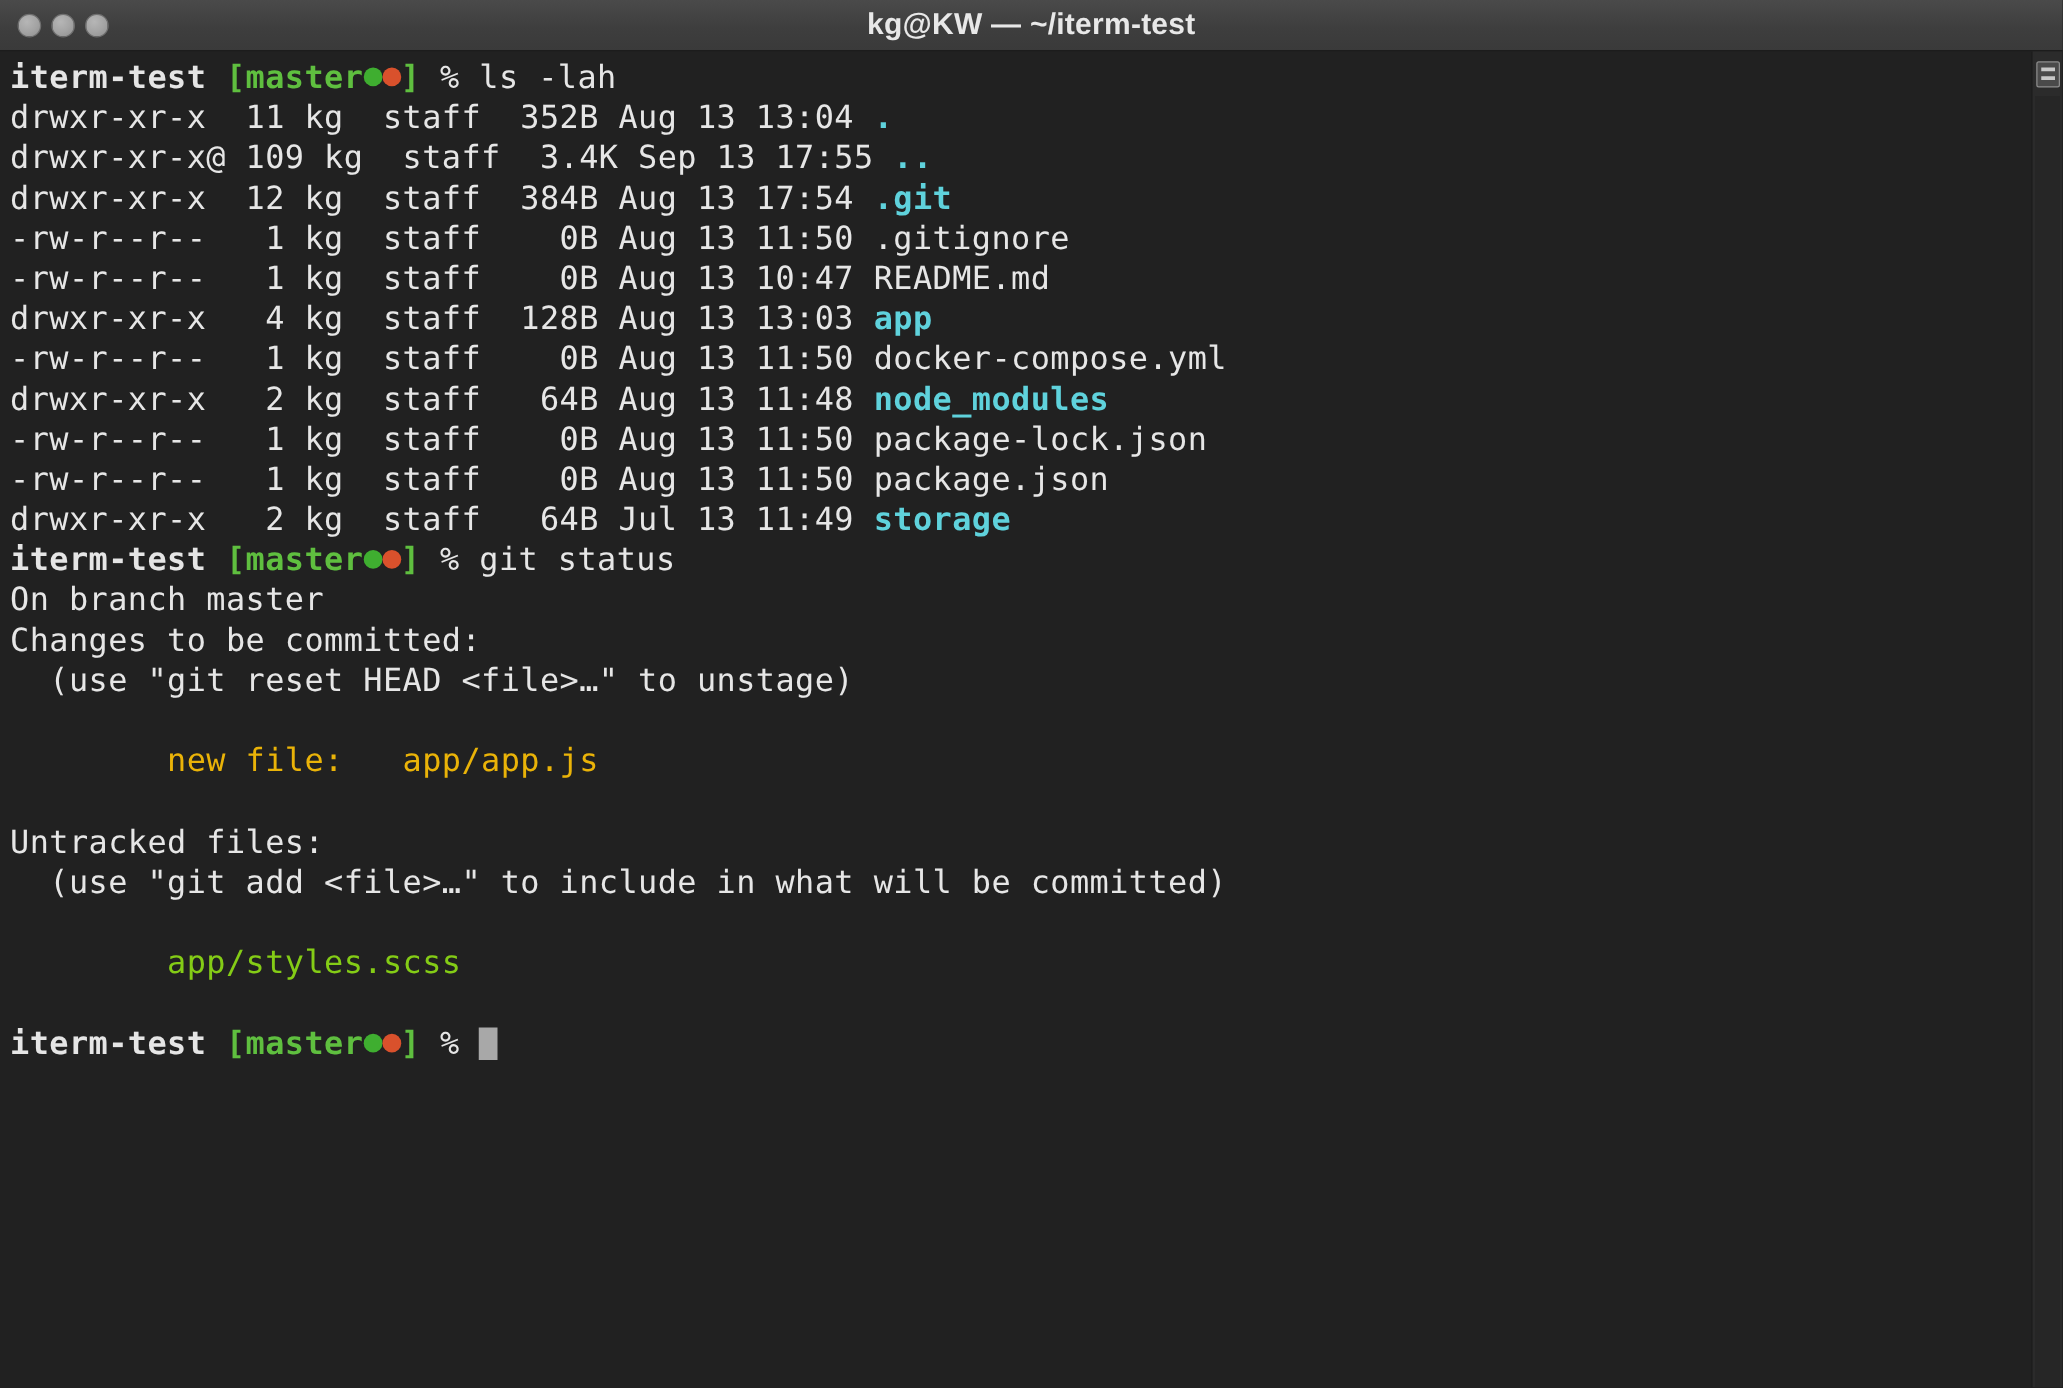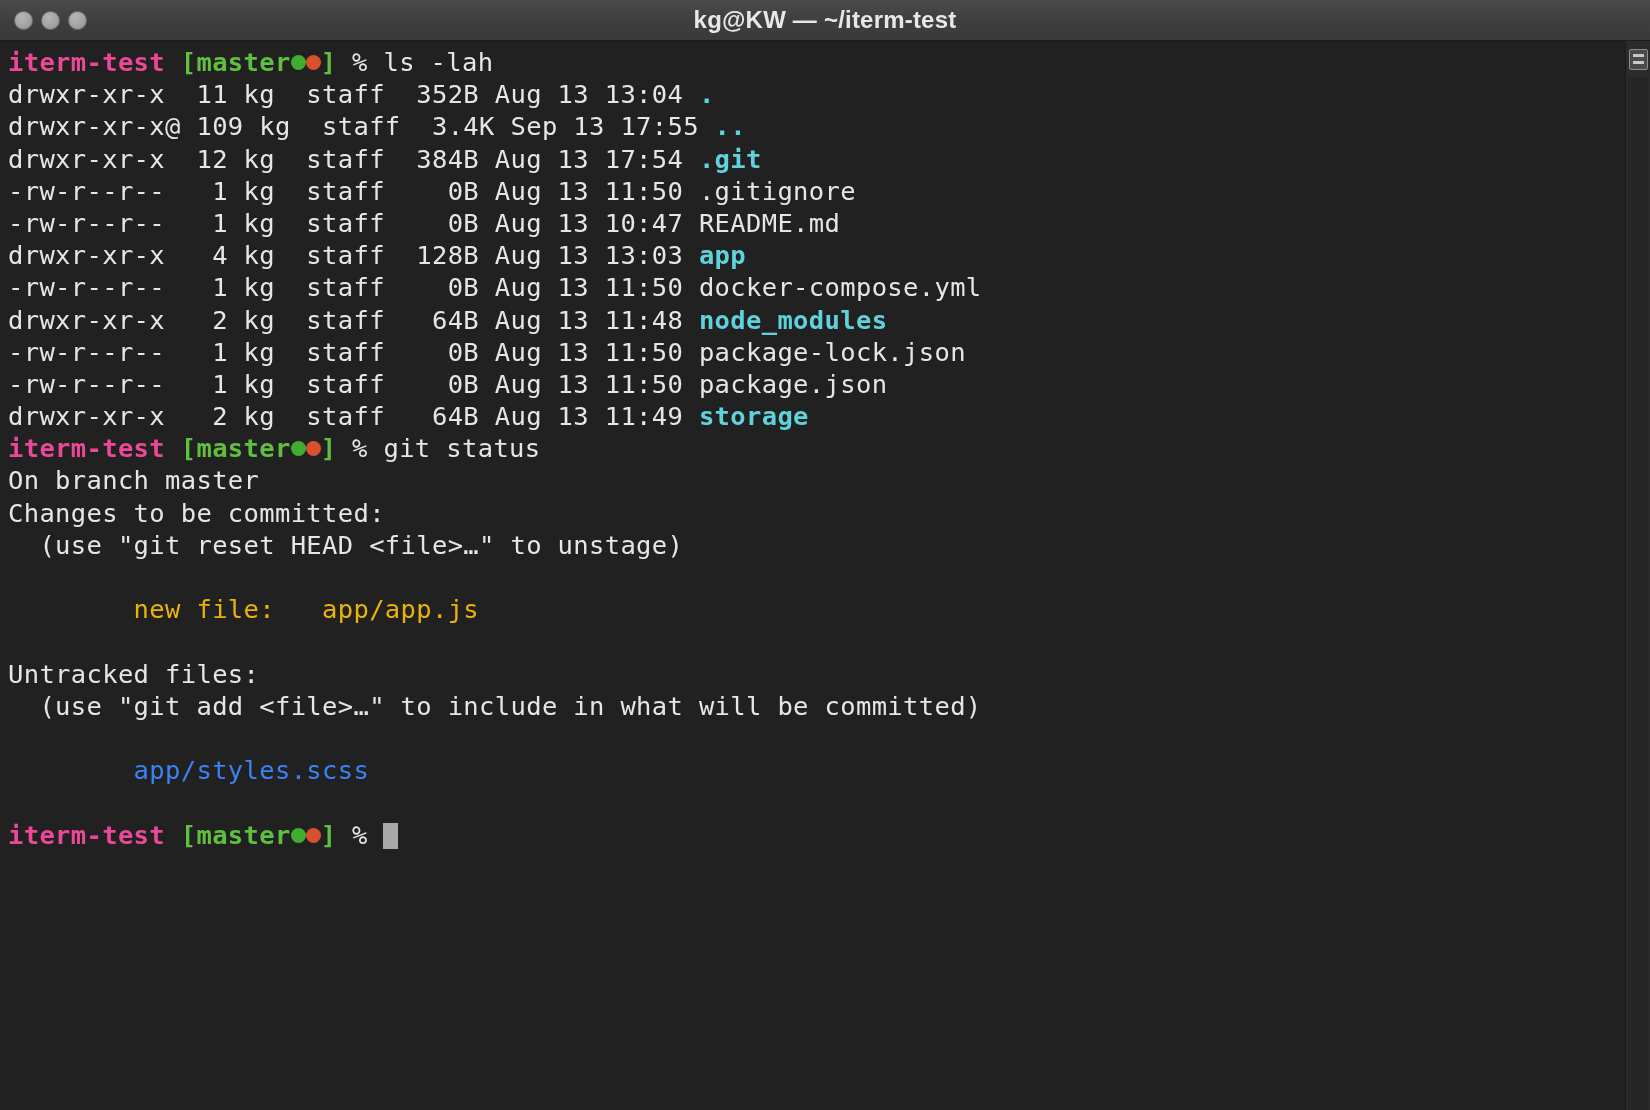--- a/index.html
+++ b/index.html
@@ -84,25 +84,25 @@
     line-height: 32.2px;
     height: 32.2px;
     color: #e6e6e6;
     white-space: pre;
     letter-spacing: 0.35px;
   }
   .line.blank { color: transparent; }
 
   
   .c-white   { color: #e6e6e6; }
-  .c-magenta { color: #ec4899; font-weight: bold; }
+  .c-magenta { color: #e5e5e5; font-weight: bold; }
   .c-green   { color: #5fbf3f; font-weight: bold; }
   .c-green-n { color: #eab308; }
   .c-cyan    { color: #5fd2dc; font-weight: bold; }
-  .c-red     { color: #3b82f6; }
+  .c-red     { color: #84cc16; }
 
   .dot {
     display: inline-block;
     width: 15px;
     height: 15px;
     border-radius: 50%;
     vertical-align: 1px;
     margin: 0;
   }
   .dot-green  { background: #3fae30; }
@@ -176,21 +176,21 @@
         <div class="line"><span class="c-white">drwxr-xr-x  11 kg  staff  352B Aug 13 13:04 </span><span class="c-cyan">.</span></div>
         <div class="line"><span class="c-white">drwxr-xr-x@ 109 kg  staff  3.4K Sep 13 17:55 </span><span class="c-cyan">..</span></div>
         <div class="line"><span class="c-white">drwxr-xr-x  12 kg  staff  384B Aug 13 17:54 </span><span class="c-cyan">.git</span></div>
         <div class="line"><span class="c-white">-rw-r--r--   1 kg  staff    0B Aug 13 11:50 </span><span class="c-white">.gitignore</span></div>
         <div class="line"><span class="c-white">-rw-r--r--   1 kg  staff    0B Aug 13 10:47 </span><span class="c-white">README.md</span></div>
         <div class="line"><span class="c-white">drwxr-xr-x   4 kg  staff  128B Aug 13 13:03 </span><span class="c-cyan">app</span></div>
         <div class="line"><span class="c-white">-rw-r--r--   1 kg  staff    0B Aug 13 11:50 </span><span class="c-white">docker-compose.yml</span></div>
         <div class="line"><span class="c-white">drwxr-xr-x   2 kg  staff   64B Aug 13 11:48 </span><span class="c-cyan">node_modules</span></div>
         <div class="line"><span class="c-white">-rw-r--r--   1 kg  staff    0B Aug 13 11:50 </span><span class="c-white">package-lock.json</span></div>
         <div class="line"><span class="c-white">-rw-r--r--   1 kg  staff    0B Aug 13 11:50 </span><span class="c-white">package.json</span></div>
-        <div class="line"><span class="c-white">drwxr-xr-x   2 kg  staff   64B Aug 13 11:49 </span><span class="c-cyan">storage</span></div>
+        <div class="line"><span class="c-white">drwxr-xr-x   2 kg  staff   64B Jul 13 11:49 </span><span class="c-cyan">storage</span></div>
         <div class="line"><span class="c-magenta">iterm-test</span><span> </span><span class="c-green">[</span><span class="c-green">master</span><span class="dot dot-green"></span><span class="dot dot-orange"></span><span class="c-green">]</span><span> </span><span class="c-white">%</span><span> </span><span class="c-white">git status</span></div>
         <div class="line"><span class="c-white">On branch master</span></div>
         <div class="line"><span class="c-white">Changes to be committed:</span></div>
         <div class="line"><span class="c-white">  (use "git reset HEAD &lt;file&gt;…" to unstage)</span></div>
         <div class="line blank">&nbsp;</div>
         <div class="line"><span class="c-green-n">        new file:   app/app.js</span></div>
         <div class="line blank">&nbsp;</div>
         <div class="line"><span class="c-white">Untracked files:</span></div>
         <div class="line"><span class="c-white">  (use "git add &lt;file&gt;…" to include in what will be committed)</span></div>
         <div class="line blank">&nbsp;</div>

